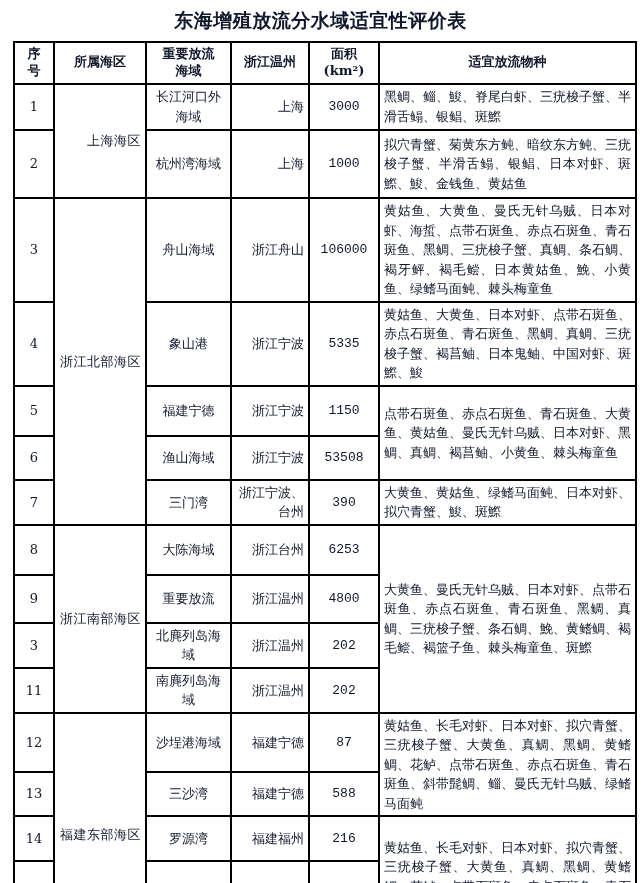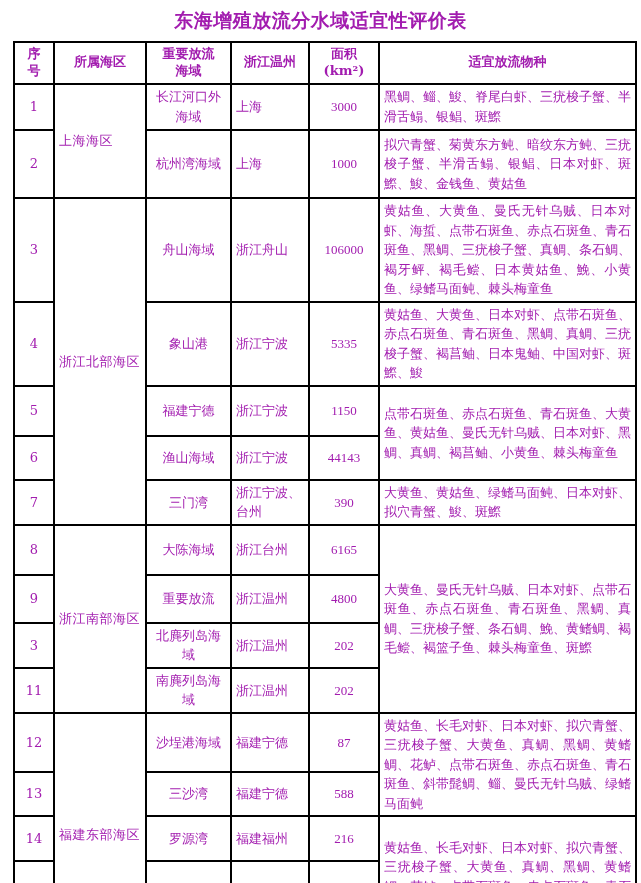--- a/index.html
+++ b/index.html
@@ -1,18 +1,18 @@
 <!DOCTYPE html>
 <html lang="zh"><head>
 <meta charset="utf-8">
 <style>
   html,body { margin:0; padding:0; background:#ffffff; }
   .page {
     width:641px; height:883px; overflow:hidden; background:#fff;
-    font-family:"DejaVu Serif","Liberation Serif",serif; color:#a21caf;
+    font-family:"DejaVu Serif","Liberation Serif",serif; color:#0f172a;
     position:relative;
   }
   .title {
     font-size:19px; font-weight:bold; text-align:center;
     margin:8px 0 7px 0; letter-spacing:0.5px;
   }
   table.eval {
     border-collapse:collapse; table-layout:fixed;
     margin-left:13px; width:622px;
   }
@@ -20,24 +20,24 @@
     border:2px solid #000;
     font-size:13px; line-height:1.5;
     padding:2px 4px; vertical-align:middle;
     overflow:hidden; word-break:break-all;
   }
   table.eval th {
     font-weight:bold; text-align:center; white-space:pre-line; line-height:1.3;
     padding:3px 2px;
   }
   .c-no   { text-align:center; }
-  .c-group{ text-align:left; letter-spacing:0.5px; }
+  .c-group{ text-align:right; letter-spacing:0.5px; }
   .c-zone { text-align:center; padding:2px 13px; }
-  .c-region{ text-align:left; padding:2px 5px; }
-  .c-area { text-align:center; font-family:Liberation Serif, serif; }
+  .c-region{ text-align:right; padding:2px 5px; }
+  .c-area { text-align:center; font-family:Liberation Mono, monospace; }
   .c-species {
     text-align:justify; text-justify:inter-character; text-align-last:left;
     padding:2px 6px; line-height:1.55;font-family:Liberation Serif, serif;
   }
 </style>
 </head>
 <body>
 
 <div class="page">
   <div class="title">东海增殖放流分水域适宜性评价表</div>
@@ -99,35 +99,35 @@
         <td class="c-no">5</td>
         <td class="c-zone">福建宁德</td>
         <td class="c-region">浙江宁波</td>
         <td class="c-area">1150</td>
         <td class="c-species" rowspan="2">点带石斑鱼、赤点石斑鱼、青石斑鱼、大黄鱼、黄姑鱼、曼氏无针乌贼、日本对虾、黑鲷、真鲷、褐菖鲉、小黄鱼、棘头梅童鱼</td>
       </tr>
       <tr style="height:44px">
         <td class="c-no">6</td>
         <td class="c-zone">渔山海域</td>
         <td class="c-region">浙江宁波</td>
-        <td class="c-area">44143</td>
+        <td class="c-area">53508</td>
       </tr>
       <tr style="height:44px">
         <td class="c-no">7</td>
         <td class="c-zone">三门湾</td>
         <td class="c-region">浙江宁波、台州</td>
         <td class="c-area">390</td>
         <td class="c-species">大黄鱼、黄姑鱼、绿鳍马面鲀、日本对虾、拟穴青蟹、鮻、斑鰶</td>
       </tr>
       <tr style="height:50px">
         <td class="c-no">8</td>
         <td class="c-group" rowspan="4">浙江南部海区</td>
         <td class="c-zone">大陈海域</td>
         <td class="c-region">浙江台州</td>
-        <td class="c-area">6165</td>
+        <td class="c-area">6253</td>
         <td class="c-species" rowspan="4">大黄鱼、曼氏无针乌贼、日本对虾、点带石斑鱼、赤点石斑鱼、青石斑鱼、黑鲷、真鲷、三疣梭子蟹、条石鲷、鮸、黄鳍鲷、褐毛鲿、褐篮子鱼、棘头梅童鱼、斑鰶</td>
       </tr>
       <tr style="height:48px">
         <td class="c-no">9</td>
         <td class="c-zone">重要放流</td>
         <td class="c-region">浙江温州</td>
         <td class="c-area">4800</td>
       </tr>
       <tr style="height:44px">
         <td class="c-no">3</td>

